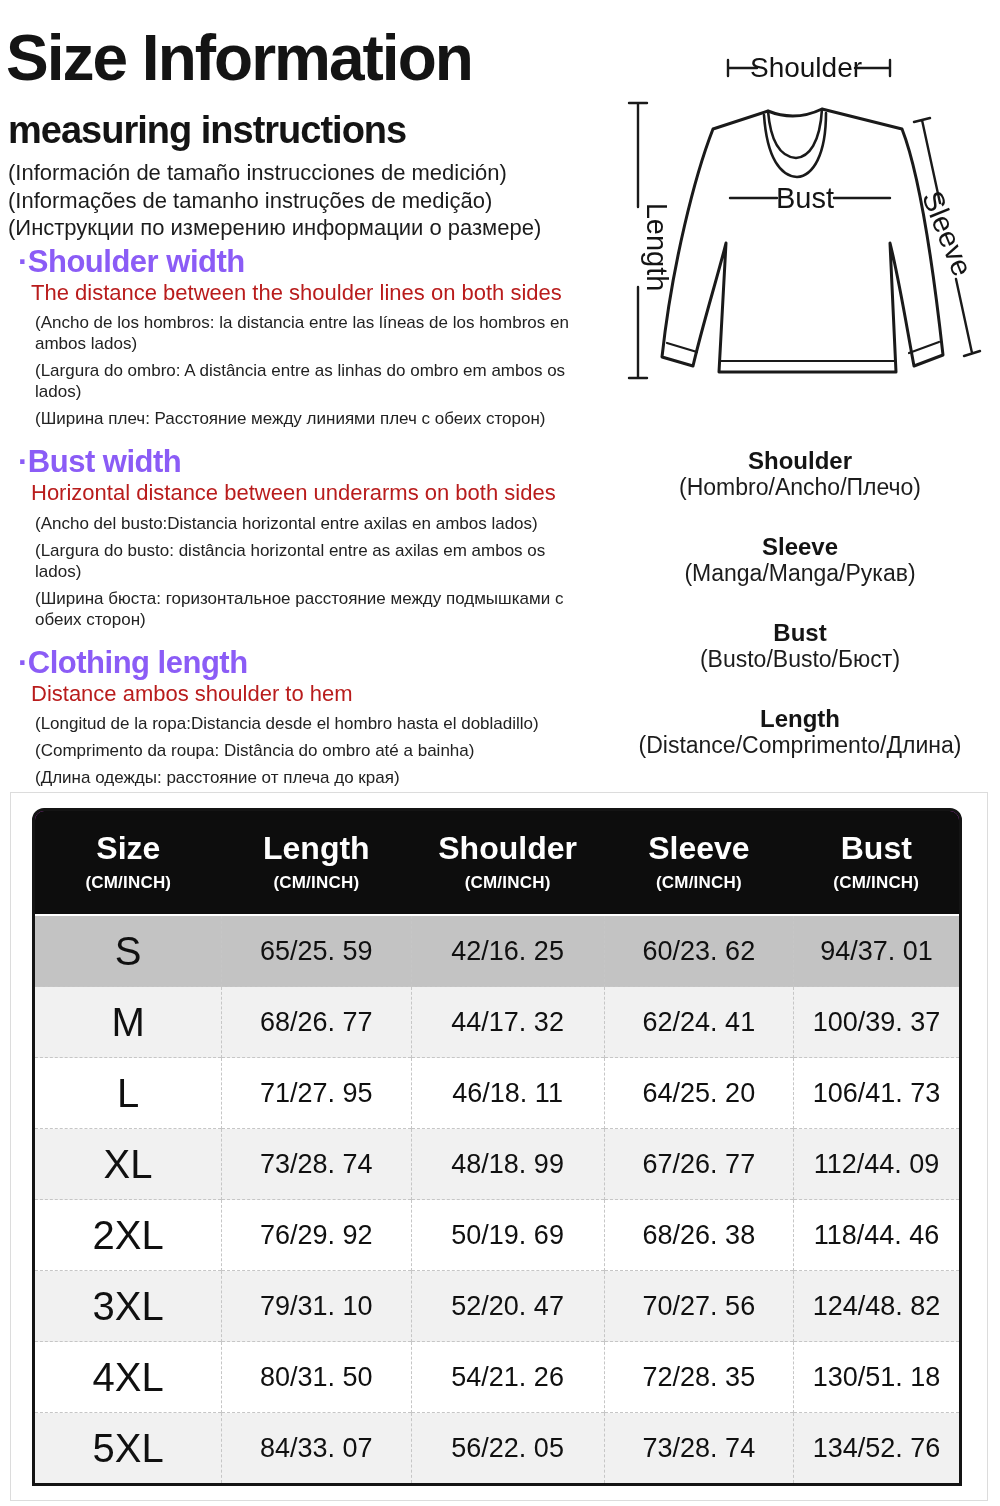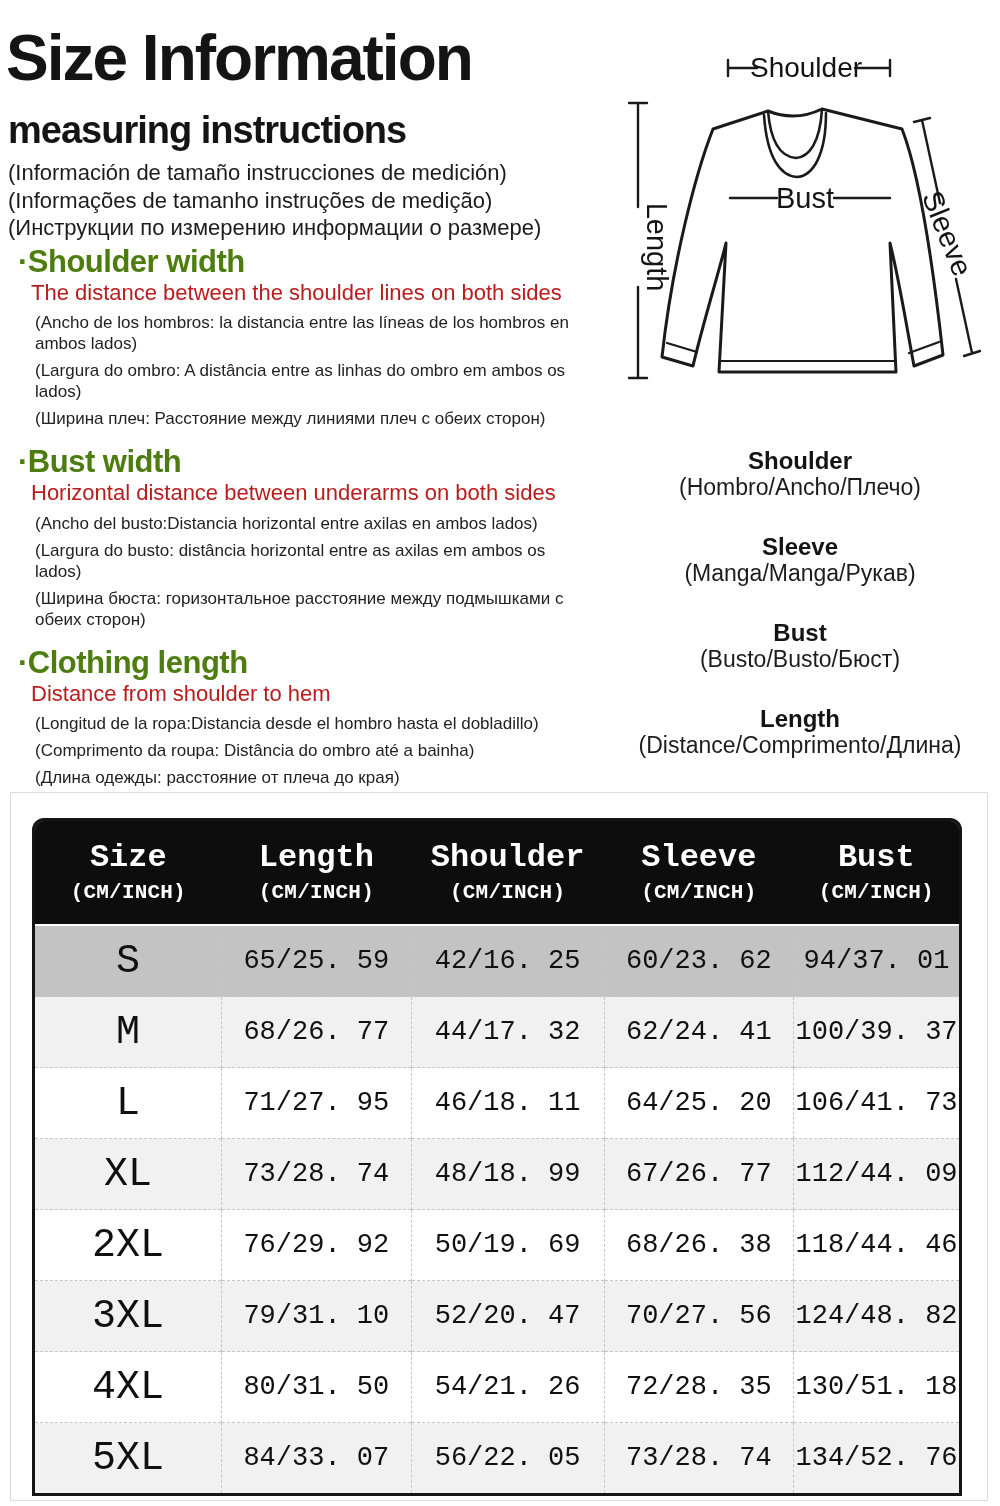--- a/index.html
+++ b/index.html
@@ -9,43 +9,43 @@
   }
 
   
   .intro { position:absolute; left:6px; top:26px; width:580px; }
   .title { margin:0; font-size:64px; font-weight:700; letter-spacing:-2px; line-height:1.02; color:#141414; }
   .subtitle { margin:20px 0 8px 2px; font-size:38px; font-weight:700; letter-spacing:-1px; line-height:1.05; color:#141414; }
   .intro-trans { margin:0 0 0 2px; font-size:22px; line-height:27.5px; color:#1c1c1c; }
 
   .sections { position:absolute; left:18px; top:244px; width:580px; }
   .m-section { margin-bottom:15px; }
-  .m-heading { margin:0; font-size:31px; font-weight:700; letter-spacing:-0.5px; line-height:1.16; color:#4d7c0f; }
+  .m-heading { margin:0; font-size:31px; font-weight:700; letter-spacing:-0.5px; line-height:1.16; color:#8b5cf6; }
   .m-desc { margin:0 0 2px 13px; font-size:22px; line-height:1.2; color:#b91c1c; }
   .m-trans { margin:6px 0 0 17px; width:548px; font-size:17px; line-height:21px; color:#222222; }
 
   
   .diagram { position:absolute; left:600px; top:25px; width:400px; height:406px; }
 
   
   .legend { position:absolute; left:600px; top:447px; width:400px; text-align:center; }
   .legend-group { margin-bottom:32px; }
   .legend-name { font-size:24px; font-weight:700; line-height:27px; color:#141414; }
   .legend-trans { font-size:23px; line-height:27px; color:#1c1c1c; }
 
   
   .panel { position:absolute; left:10px; top:792px; width:976px; height:707px;
            border:1px solid #dcdcdc; background:#ffffff; }
-  .table-wrap { position:absolute; left:21px; top:25px; width:924px;
-                border:3px solid #141414; border-radius:12px 12px 0 0; overflow:hidden; background:#d946ef;font-family:Liberation Mono, monospace; }
+  .table-wrap { position:absolute; left:21px; top:15px; width:924px;
+                border:3px solid #141414; border-radius:12px 12px 0 0; overflow:hidden; background:#d946ef; }
   table.size-table { width:100%; border-collapse:collapse; table-layout:fixed; }
   .size-table thead th { background:#0d0d0d; color:#ffffff; height:103px; text-align:center;
                          vertical-align:middle; border-bottom:2px solid #ffffff; padding:0; }
   .col-title { display:block; font-size:32px; font-weight:700; line-height:1.05; }
-  .col-unit  { display:block; font-size:21px; font-weight:700; margin-top:7px; letter-spacing:0.2px; }
+  .col-unit  { display:block; font-size:17px; font-weight:700; margin-top:7px; letter-spacing:0.2px; }
   .size-table tbody td { height:70px; padding:0; text-align:center; vertical-align:middle;
                          border-left:1px dashed #c6c6c6; border-top:1px dashed #c6c6c6; background:#ffffff; }
   .size-table tbody tr td:first-child { border-left:none; }
   .size-table tbody tr:first-child td { border-top:2px solid #ffffff; }
   .size-table tbody tr.highlight td { background:#c3c3c3; }
   .size-table tbody tr.alt td { background:#f1f1f1; }
   .size-cell { font-size:40px; color:#101010; }
   .val-cell  { font-size:27px; color:#101010; }
 </style>
 </head>
@@ -74,21 +74,21 @@
     <div class="m-section">
       <h3 class="m-heading">·Bust width</h3>
       <p class="m-desc">Horizontal distance between underarms on both sides</p>
       <p class="m-trans">(Ancho del busto:Distancia horizontal entre axilas en ambos lados)</p>
       <p class="m-trans">(Largura do busto: distância horizontal entre as axilas em ambos os lados)</p>
       <p class="m-trans">(Ширина бюста: горизонтальное расстояние между подмышками с обеих сторон)</p>
     </div>
 
     <div class="m-section">
       <h3 class="m-heading">·Clothing length</h3>
-      <p class="m-desc">Distance from shoulder to hem</p>
+      <p class="m-desc">Distance ambos shoulder to hem</p>
       <p class="m-trans">(Longitud de la ropa:Distancia desde el hombro hasta el dobladillo)</p>
       <p class="m-trans">(Comprimento da roupa: Distância do ombro até a bainha)</p>
       <p class="m-trans">(Длина одежды: расстояние от плеча до края)</p>
     </div>
 
   </div>
 
   <div class="diagram">
     <svg width="400" height="406" viewBox="0 0 400 406" fill="none" stroke="#1a1a1a" stroke-width="3" stroke-linecap="round" stroke-linejoin="round">
 

